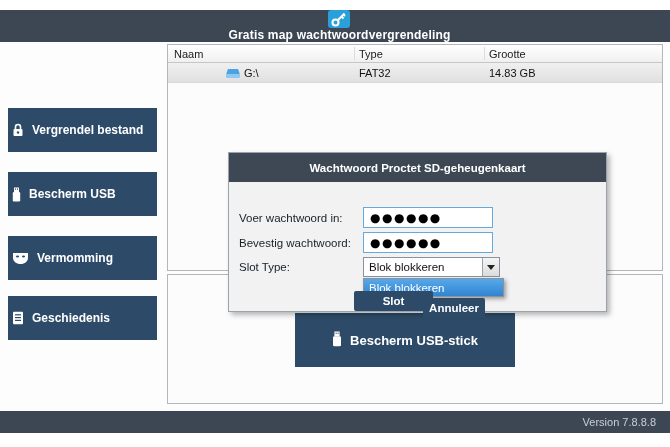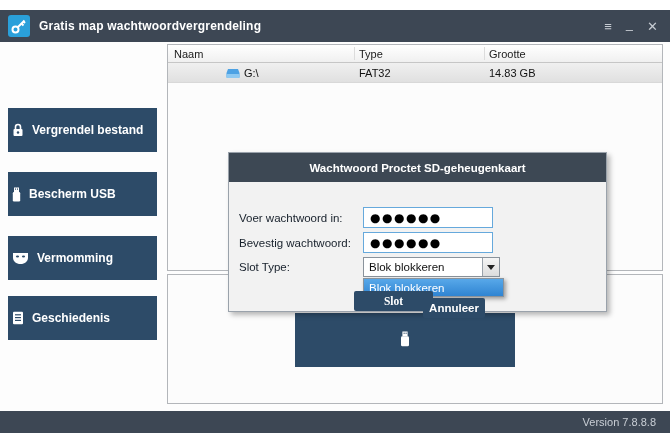--- a/index.html
+++ b/index.html
@@ -1,20 +1,20 @@
 <!DOCTYPE html>
 <html><head>
 <meta charset="utf-8">
 <style>
   * { margin:0; padding:0; box-sizing:border-box; }
   body { font-family:"Liberation Sans", sans-serif; background:#ffffff; }
   .screen { position:relative; width:670px; height:447px; background:#ffffff; overflow:hidden; }
 
   
-  .titlebar { position:absolute; left:0; top:10px; width:670px; height:32px; background:#3d4754; display:flex; align-items:center; }
+  .titlebar { position:absolute; left:0; top:10px; width:670px; height:32px; background:#3d4754; display:flex; align-items:center;flex-direction:column; }
   .logo { width:22px; height:22px; margin-left:8px; background:#2aa0da; border-radius:3px; display:flex; align-items:center; justify-content:center; }
   .title-text { color:#ffffff; font-size:12px; font-weight:bold; margin-left:9px; letter-spacing:.2px; }
   .win-controls { margin-left:auto; display:flex; align-items:center; gap:14px; padding-right:12px; color:#c7ccd3; }
   .win-controls span { font-size:13px; line-height:1; cursor:default; }
   .ctl-min { transform:translateY(3px); }
 
   
   .content { position:absolute; left:0; top:42px; width:670px; height:369px; background:#fdfdfd; }
 
   
@@ -50,21 +50,21 @@
   .dlg-header { height:29px; background:#3d4854; color:#ffffff; font-size:11.5px; font-weight:bold; display:flex; align-items:center; justify-content:center; }
   .dlg-label { position:absolute; left:10px; font-size:11.5px; color:#17202b; }
   .dlg-input { position:absolute; left:134px; width:130px; height:21px; border:1px solid #66a9dc; background:#ffffff; font-family:"DejaVu Sans", sans-serif; font-size:12px; letter-spacing:1.5px; padding-left:6px; color:#000; }
   .combo { position:absolute; left:134px; top:104px; width:137px; height:20px; background:#ffffff; border:1px solid #8a939c; display:flex; align-items:center; cursor:pointer; }
   .combo-value { font-size:11.5px; color:#111; padding-left:5px; flex:1; }
   .combo-arrow-btn { width:17px; height:100%; background:linear-gradient(#f5f5f5,#dcdcdc); border-left:1px solid #9aa2ab; display:flex; align-items:center; justify-content:center; }
   .combo-arrow { width:0; height:0; border-left:4px solid transparent; border-right:4px solid transparent; border-top:5px solid #222; }
   .drop-list { position:absolute; left:134px; top:125px; width:141px; background:#ffffff; border:1px solid #8a939c; box-shadow:2px 2px 4px rgba(0,0,0,.35); }
   .drop-item { height:17px; background:linear-gradient(#58a8e9,#2f84d2); color:#ffffff; font-size:11.5px; display:flex; align-items:center; padding-left:5px; cursor:pointer; }
   .dlg-btn { position:absolute; top:138px; height:20px; background:#2d4b68; color:#fff; border:none; font-family:"Liberation Sans", sans-serif; font-size:11.5px; font-weight:bold; border-radius:2px; cursor:pointer; }
-  .btn-ok { left:125px; width:79px;font-family:Liberation Serif, serif; }
+  .btn-ok { left:125px; width:79px; }
   .btn-cancel { left:194px; width:62px;margin-top:7px; }
 
   
   .statusbar { position:absolute; left:0; top:411px; width:670px; height:22px; background:#3d4754; display:flex; align-items:center; justify-content:flex-end; padding-right:14px; }
   .version { color:#c9ced5; font-size:11px; }
 </style>
 </head>
 <body>
 
 <div class="screen">
@@ -161,20 +161,21 @@
 
     <div class="big-btn">
       <span>
         <svg width="10" height="16" viewBox="0 0 10 16">
           <rect x="2.4" y="0.5" width="5.2" height="4.8" fill="#ffffff"></rect>
           <rect x="3.6" y="1.6" width="1" height="1.3" fill="#2d4b68"></rect>
           <rect x="5.6" y="1.6" width="1" height="1.3" fill="#2d4b68"></rect>
           <rect x="1" y="5.3" width="8" height="10" rx="1.4" fill="#ffffff"></rect>
         </svg>
       </span>
+      <span>Bescherm USB-stick</span>
     </div>
 
     <div class="dialog">
       <div class="dlg-header">Wachtwoord Proctet SD-geheugenkaart</div>
 
       <span class="dlg-label" style="top:59px;">Voer wachtwoord in:</span>
       <input class="dlg-input" style="top: 54px;" type="text" readonly="" value="●●●●●●">
 
       <span class="dlg-label" style="top:84px;">Bevestig wachtwoord:</span>
       <input class="dlg-input" style="top: 79px;" type="text" readonly="" value="●●●●●●">

